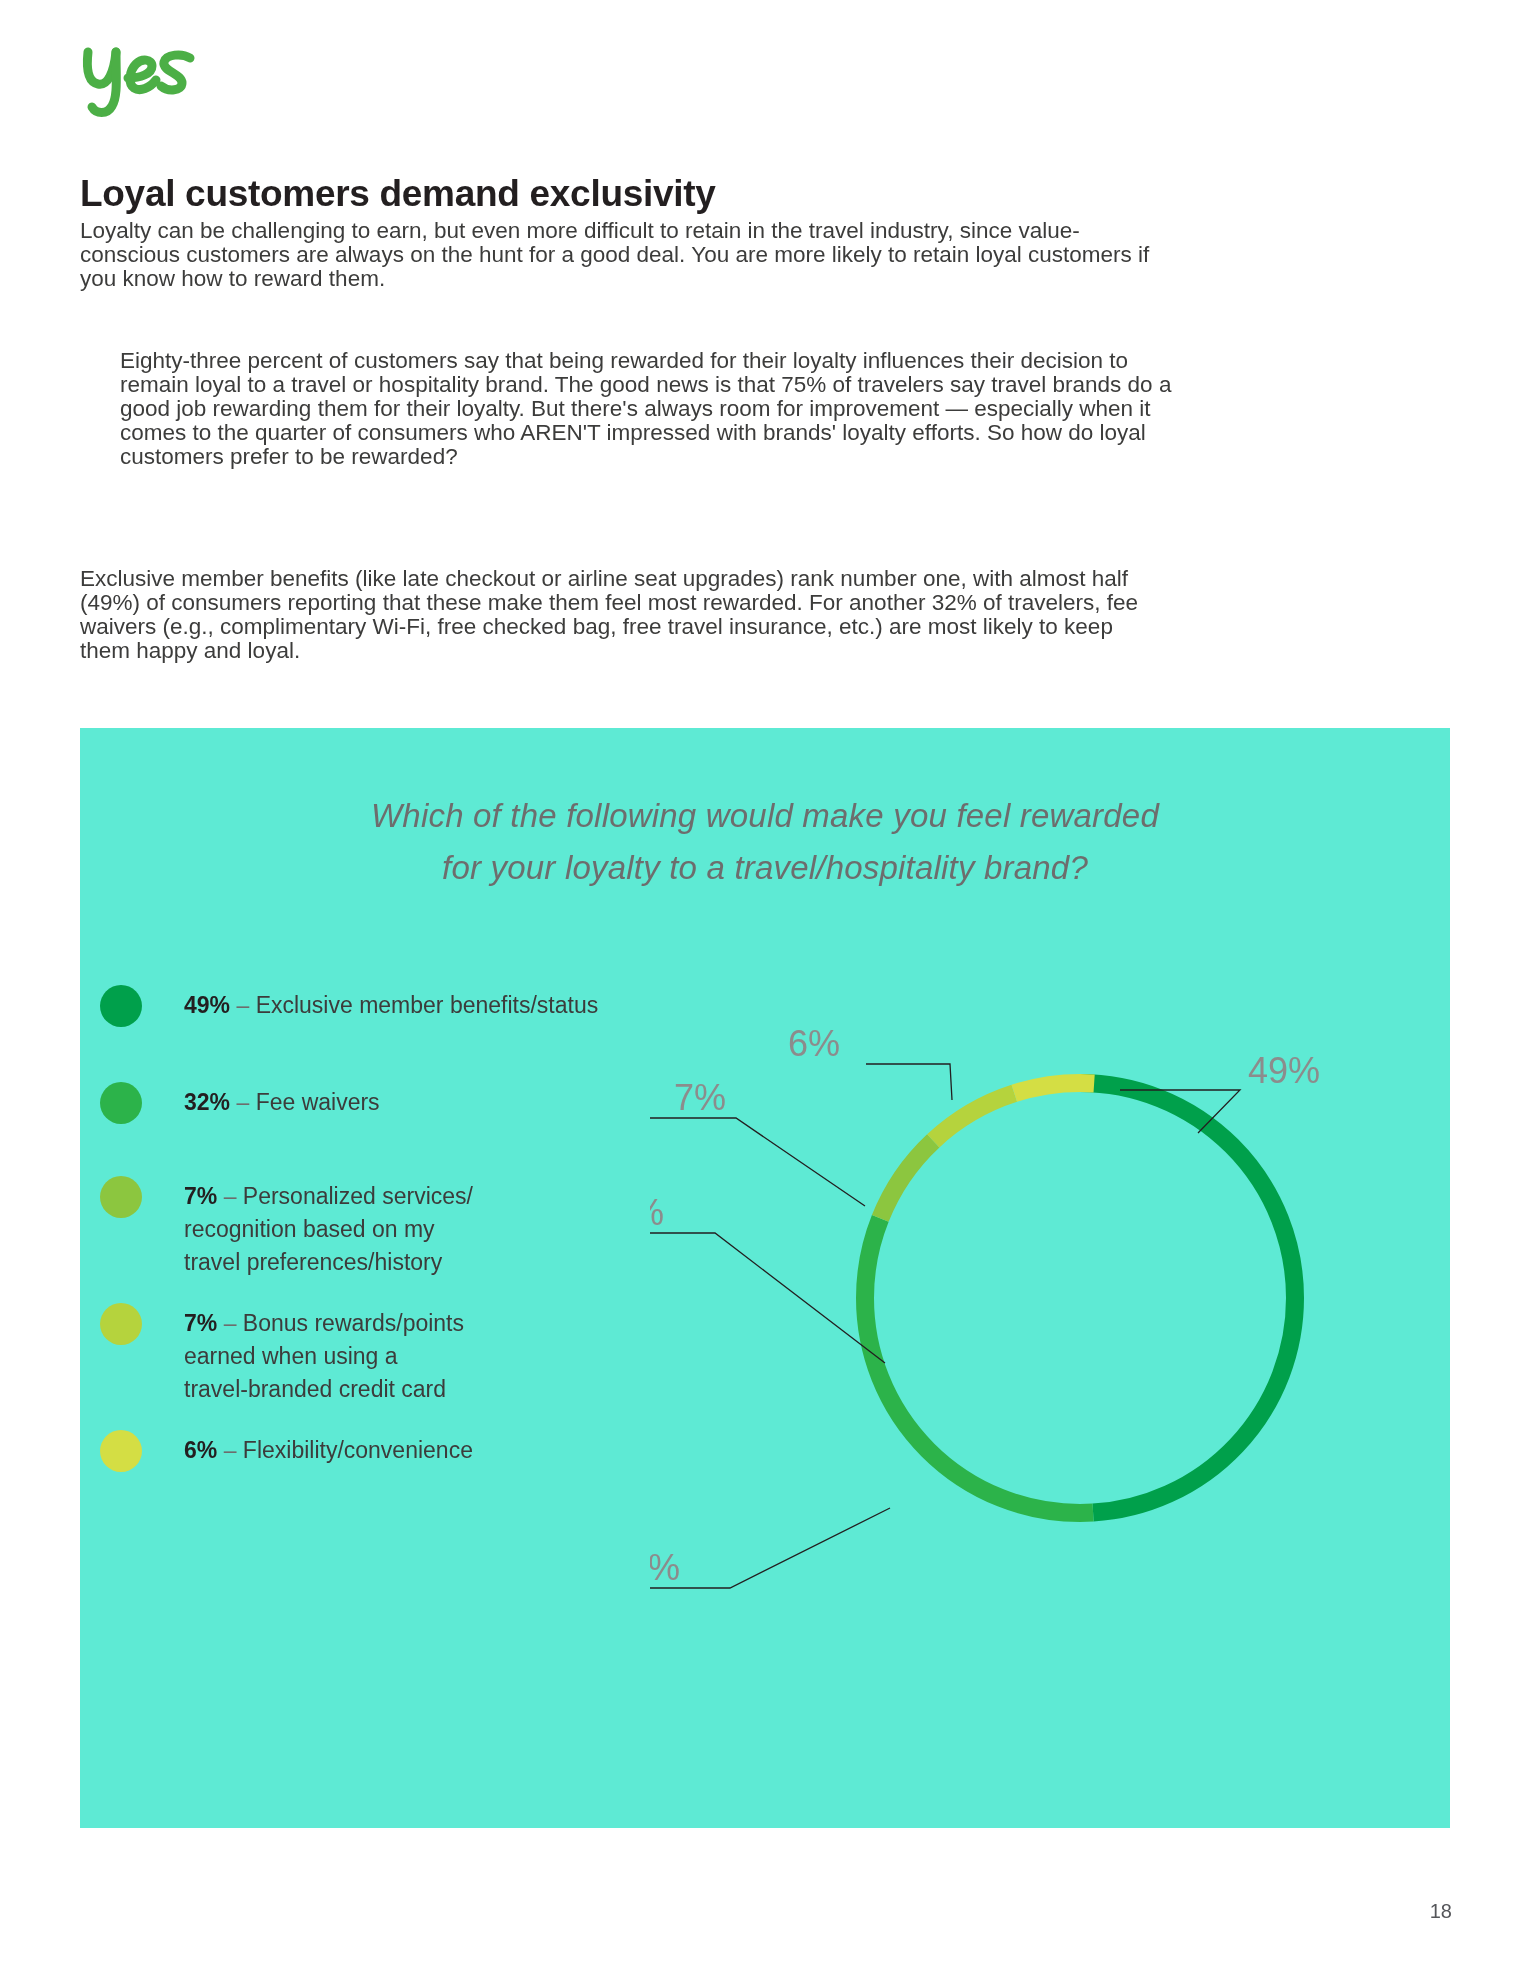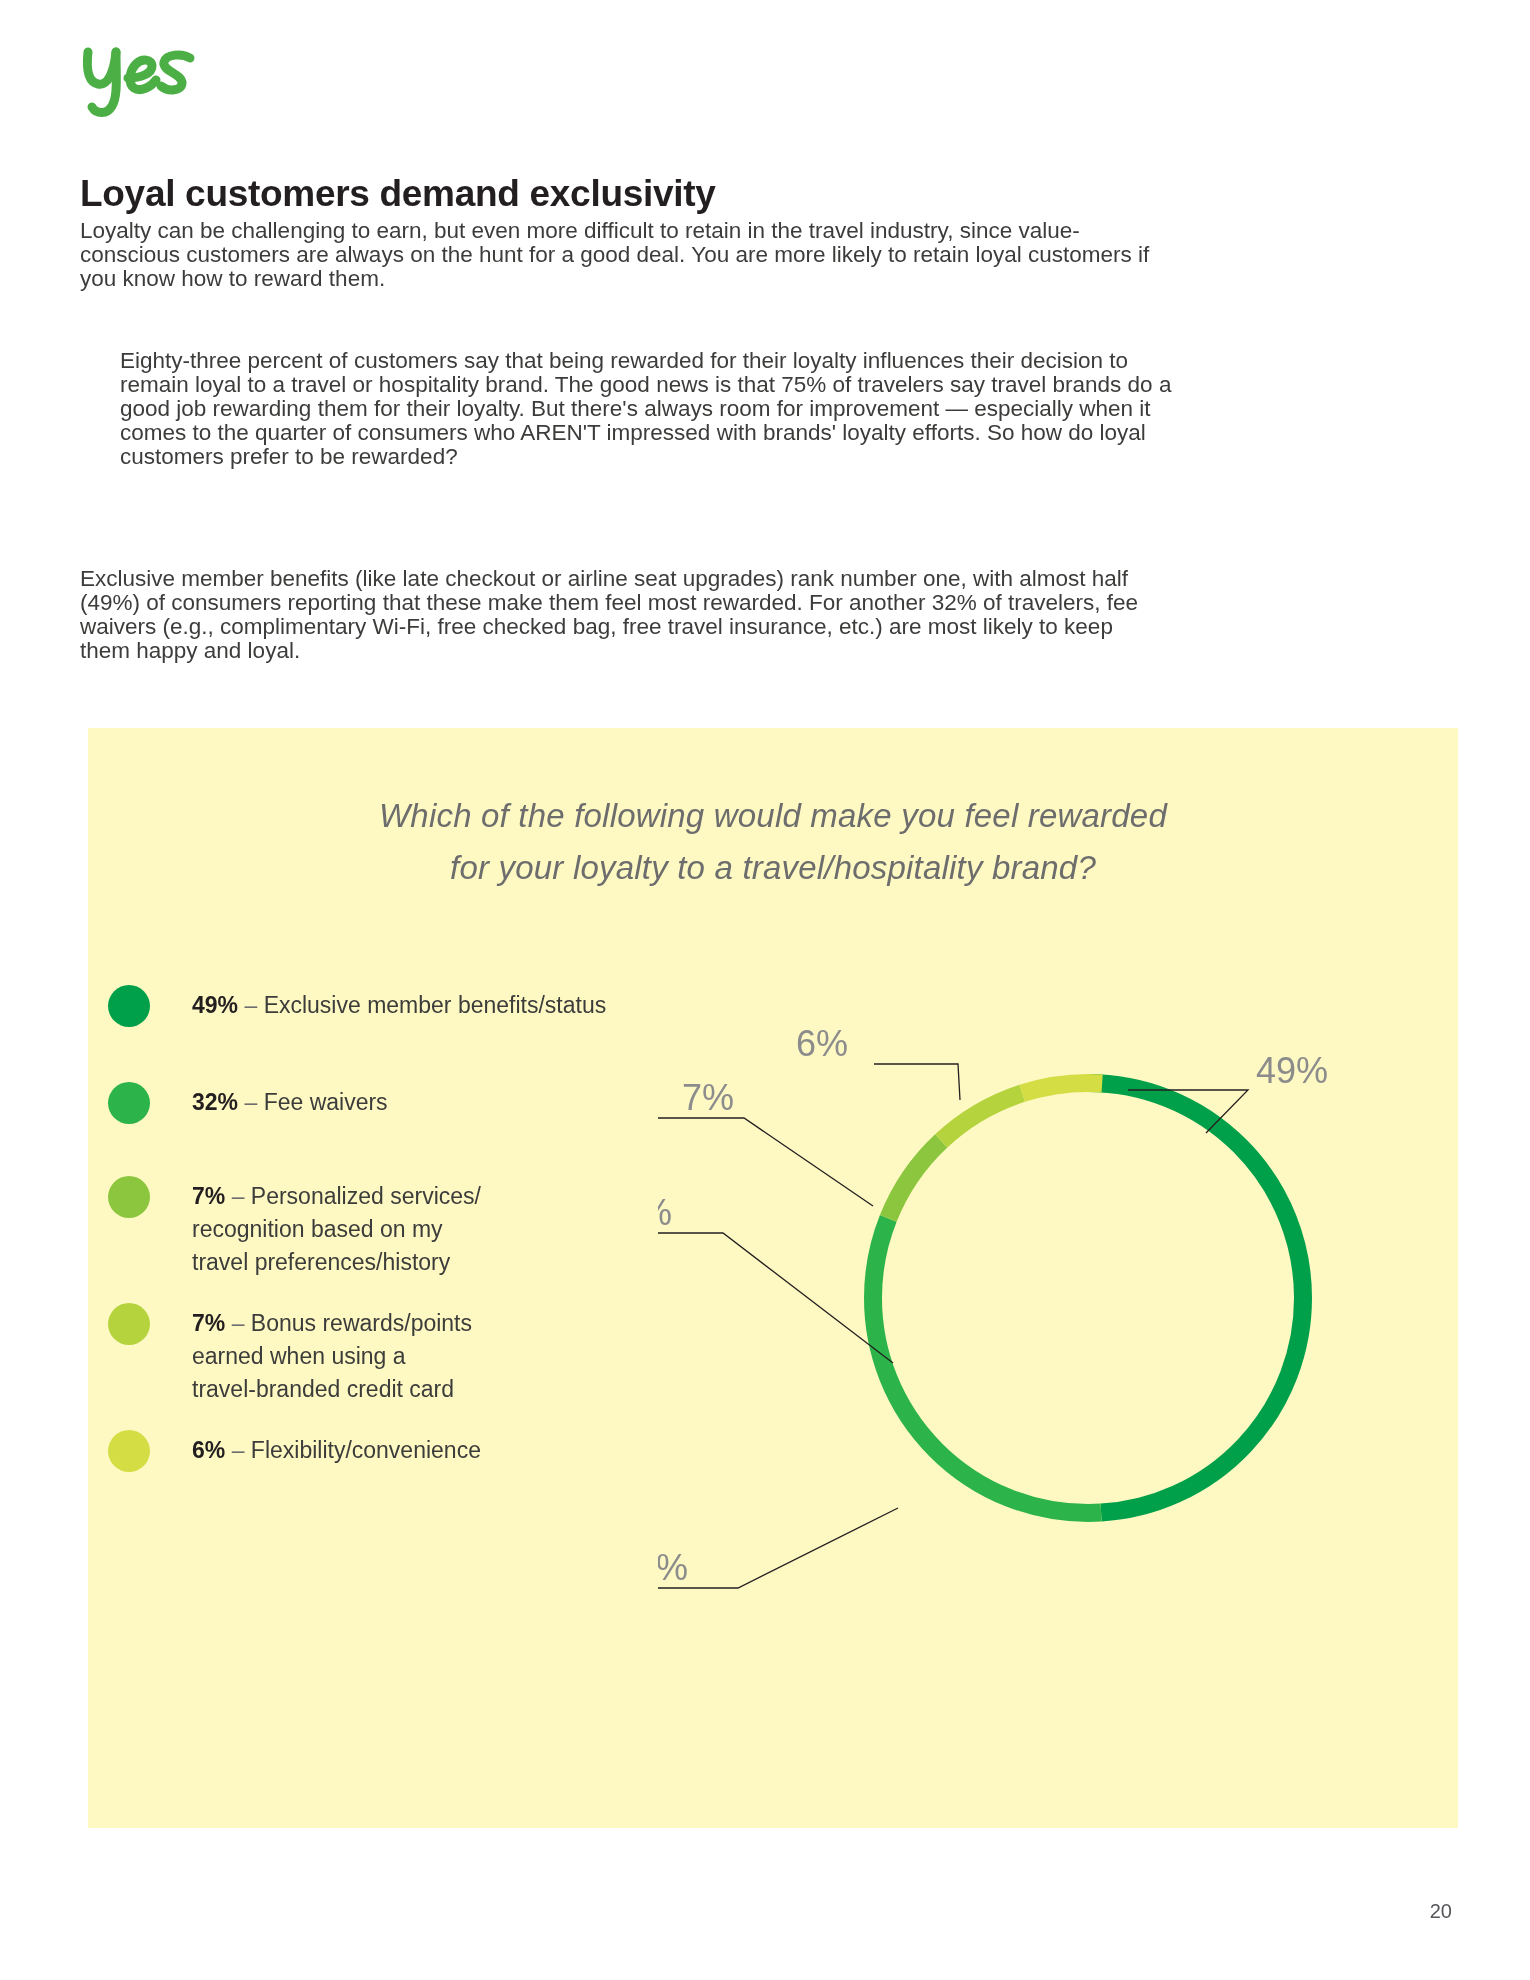--- a/index.html
+++ b/index.html
@@ -30,23 +30,23 @@
     color:#3c3c3b;
     font-weight:400;
   }
   #para1 { top:219px; }
   #para2 { top:349px;margin-left:40px; }
   #para3 { top:567px; }
 
   
   .chart-panel {
     position:absolute;
-    left:88px; top:728px;
+    left:80px; top:728px;
     width:1370px; height:1100px;
-    background:#fef9c3;
+    background:#5eead4;
   }
   .chart-title {
     position:absolute; top:62px; left:0; width:100%;
     text-align:center;
     font-style:italic; font-weight:300;
     font-size:33px; line-height:52px;
     color:#6d6d6d;
     letter-spacing:0.2px;
   }
 
@@ -180,13 +180,13 @@
       <text class="callout-text" x="598" y="205">49%</text>
       <text class="callout-text" x="190" y="178" text-anchor="end">6%</text>
       <text class="callout-text" x="24" y="232">7%</text>
       <text class="callout-text" x="-38" y="347">7%</text>
       <text class="callout-text" x="-42" y="702">32%</text>
     </svg>
   </div>
 
 </section>
 
-<div class="page-num">20</div>
+<div class="page-num">18</div>
 
 </body></html>

